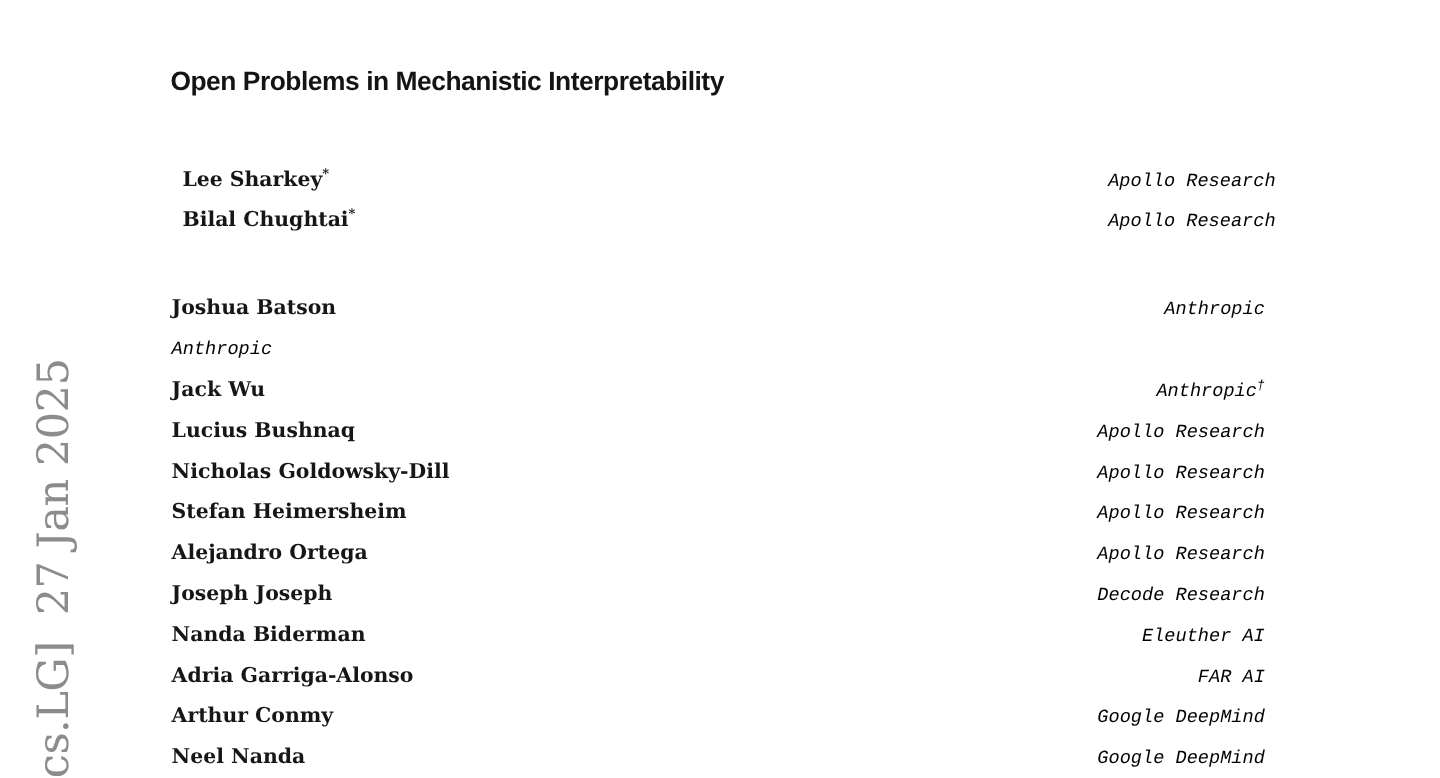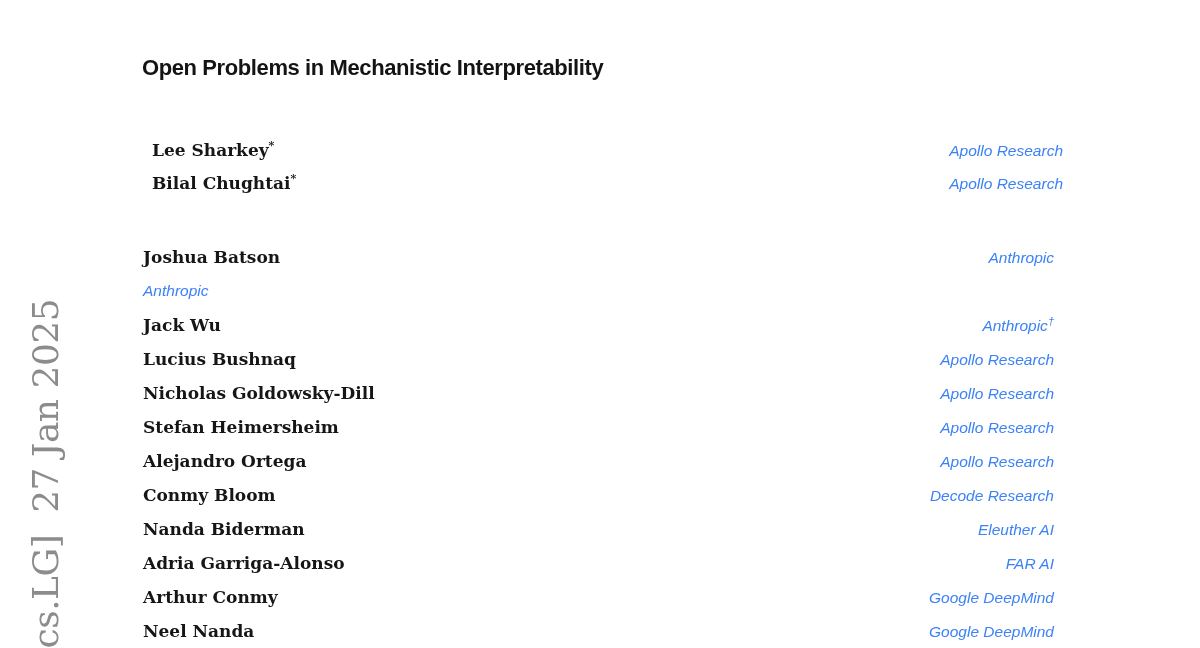--- a/index.html
+++ b/index.html
@@ -44,24 +44,24 @@
   .group-1 .author-row { height: 33px; line-height: 33px; }
   .group-2 .author-row { height: 34px; line-height: 34px; }
 
   .author-name {
     font-family: "DejaVu Serif", serif;
     font-weight: 700;
     font-size: 17px;
     color: #161616;
   }
   .affiliation {
-    font-family: Liberation Sans, sans-serif;
+    font-family: Liberation Mono, monospace;
     font-style: italic;
     font-size: 15.5px;
-    color: #3b82f6;
+    color: #000000;
   }
   sup {
     font-size: 11px;
     line-height: 0;
   }
 
   .arxiv-stamp {
     position: absolute;
     left: 26px;
     top: 662px;               
@@ -117,21 +117,21 @@
     </div>
     <div class="author-row">
       <span class="author-name"><span>Stefan Heimersheim</span><sup></sup></span>
       <span class="affiliation"><span>Apollo Research</span><sup></sup></span>
     </div>
     <div class="author-row">
       <span class="author-name"><span>Alejandro Ortega</span><sup></sup></span>
       <span class="affiliation"><span>Apollo Research</span><sup></sup></span>
     </div>
     <div class="author-row">
-      <span class="author-name"><span>Conmy Bloom</span><sup></sup></span>
+      <span class="author-name"><span>Joseph Joseph</span><sup></sup></span>
       <span class="affiliation"><span>Decode Research</span><sup></sup></span>
     </div>
     <div class="author-row">
       <span class="author-name"><span>Nanda Biderman</span><sup></sup></span>
       <span class="affiliation"><span>Eleuther AI</span><sup></sup></span>
     </div>
     <div class="author-row">
       <span class="author-name"><span>Adria Garriga-Alonso</span><sup></sup></span>
       <span class="affiliation"><span>FAR AI</span><sup></sup></span>
     </div>

